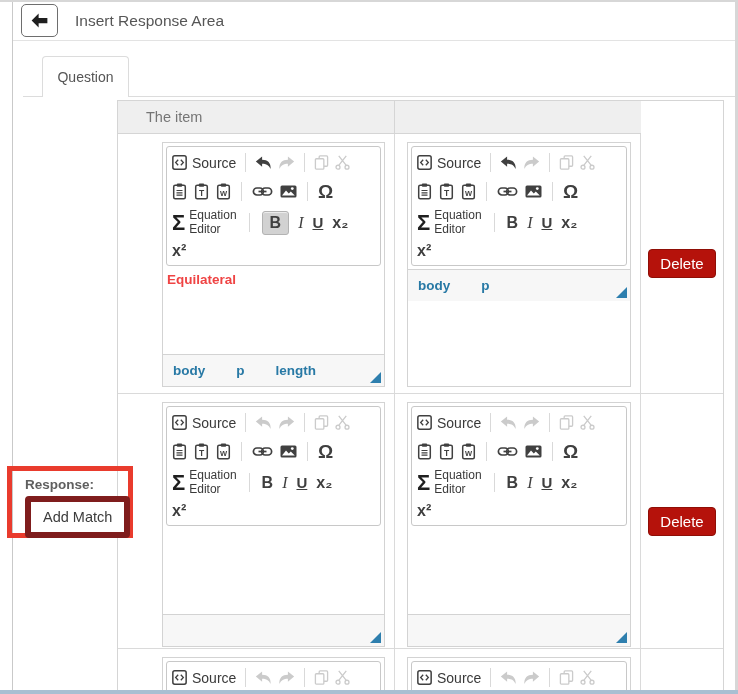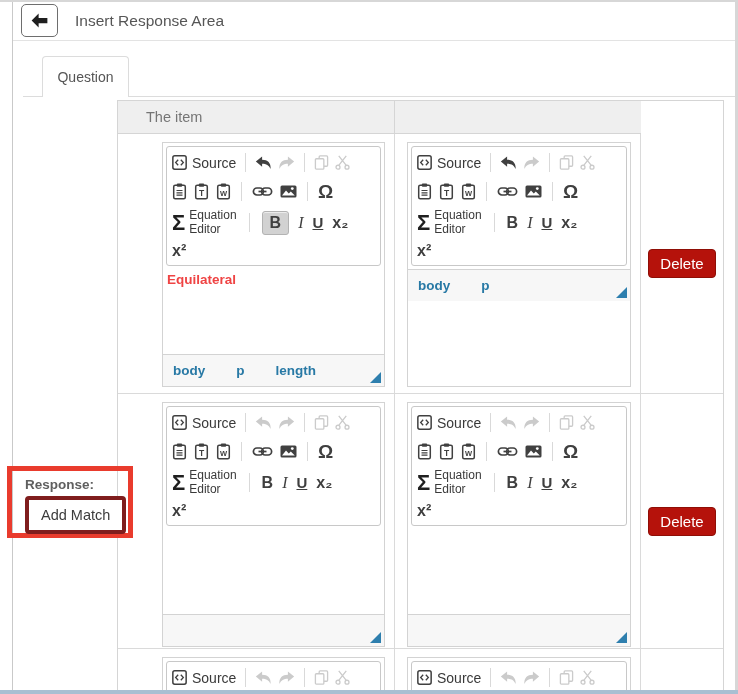--- a/index.html
+++ b/index.html
@@ -23,21 +23,21 @@
   
   .tabline{position:absolute;left:23px;top:96px;right:3px;height:1px;background:#dcdcdc;z-index:1;}
   .tab{position:absolute;top:56px;height:41px;box-sizing:border-box;font-size:14px;z-index:2;cursor:pointer;margin-left:19px;}
   .tab-active{left:23px;width:87px;background:#fff;border:1px solid #dcdcdc;border-bottom:none;
     border-radius:4px 4px 0 0;color:#555;display:flex;align-items:center;justify-content:center;}
   .tab-link{left:133px;line-height:40px;color:#2a7bb1;}
 
   
   .anno-box{position:absolute;left:7px;top:466px;width:126px;height:72px;border:5px solid #e93b2d;box-sizing:border-box;z-index:6;}
   .matches-label{position:absolute;left:25px;top:477px;font-size:13.5px;font-weight:bold;color:#5f5f5f;z-index:7;}
-  .add-match{position:absolute;left:25px;top:496px;padding:7px 12px;background:#fff;border:4px solid #7f1d1d;
+  .add-match{position:absolute;left:25px;top:496px;padding:7px 12px;background:#fff;border:6px solid #7f1d1d;
     border-radius:4px;font-size:14.5px;color:#3c3c3c;cursor:pointer;z-index:7;font-family:inherit;}
 
   
   .mtable{position:absolute;left:117px;top:100px;width:607px;border:1px solid #d5d5d5;background:#fff;box-sizing:border-box;}
   .mt-hrow,.mt-row{display:grid;grid-template-columns:277px 246px auto;}
   .mt-hrow{height:33px;}
   .mt-hcell{background:#efefef;border-right:1px solid #d5d5d5;border-bottom:1px solid #d5d5d5;
     display:flex;align-items:center;font-size:14.5px;color:#757575;box-sizing:border-box;}
   .mt-hcell:last-child{border-right:none;}
   .hc1{padding-left:28px;} .hc2{padding-left:13px;}

